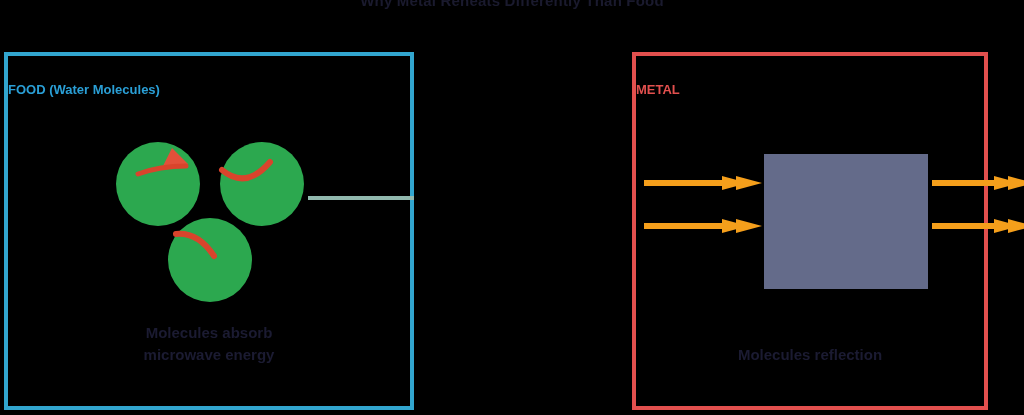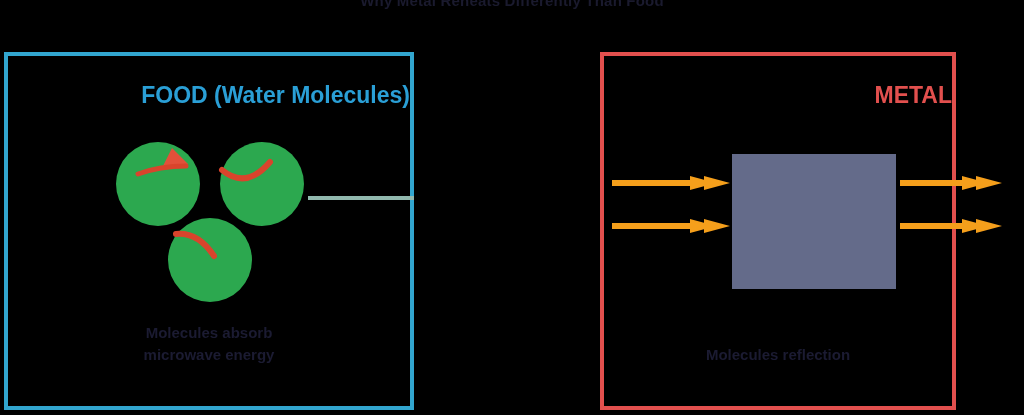--- a/index.html
+++ b/index.html
@@ -39,32 +39,32 @@
     background: #000000;
     border-style: solid;
     border-width: 4px;
   }
   #panel-food {
     left: 4px;
     width: 410px;
     border-color: #32a6cf;
   }
   #panel-metal {
-    left: 600px;
+    left: 632px;
     width: 356px;
     border-color: #e2504e;
   }
 
   .panel-title {
     position: absolute;
     top: 26px;
     left: 0;
     width: 100%;
-    text-align: right;
-    font-size: 23px;
+    text-align: left;
+    font-size: 13px;
     font-weight: bold;
     white-space: nowrap;
   }
   #panel-food .panel-title { color: #2a9fd6; }
   #panel-metal .panel-title { color: #e2504e; }
 
   
   #molecule-cluster {
     position: absolute;
     left: 100px;

